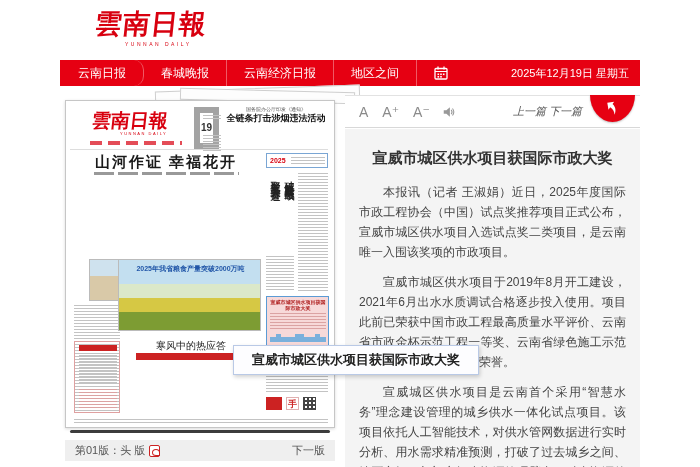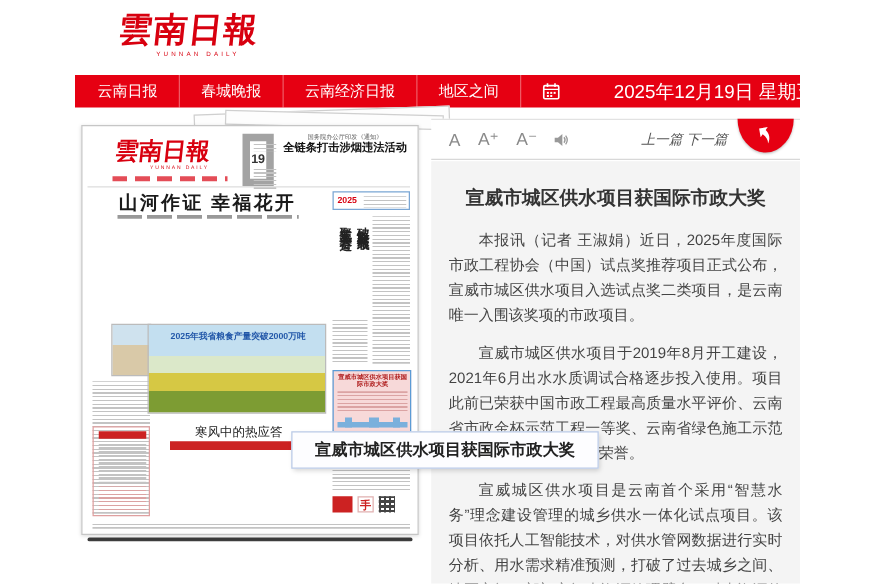--- a/index.html
+++ b/index.html
@@ -11,23 +11,23 @@
   .logo { position:absolute; left:35px; top:6px; width:130px; }
   .logo-main { font-family:"DejaVu Serif","Liberation Serif",serif; font-weight:bold;
                font-size:27px; color:#d8000f; transform:skewX(-6deg); letter-spacing:1px; }
   .logo-sub { font-size:5px; color:#d8000f; letter-spacing:2.5px; margin:-1px 0 0 30px; }
 
   
   .nav { position:absolute; left:0; top:60px; width:580px; height:26px;
          background:#e60012; display:flex; align-items:center; color:#fff; }
   .nav-item { font-size:12px; padding:0 17px; line-height:26px; cursor:pointer;
               border-right:1px solid rgba(255,255,255,.35); white-space:nowrap; }
-  .nav-item:first-child { border-left:1px solid rgba(255,255,255,0); }
+  .nav-item:first-child { border-left:1px solid rgba(255,255,255,0);border-radius:10px; }
   .nav-cal { margin:0 14px 0 16px; display:flex; align-items:center; }
-  .nav-date { font-size:15px; margin-left:28px; white-space:nowrap; }
+  .nav-date { font-size:11px; margin-left:48px; white-space:nowrap; }
 
   
   .stack { position:absolute; background:#fdfdfd; border:1px solid #cfcfcf; }
   .stack.s1 { left:95px; top:88px; width:205px; height:14px; transform:rotate(-2deg); }
   .stack.s2 { left:120px; top:90px; width:175px; height:12px; transform:rotate(1.5deg); }
 
   
   .sheet { position:absolute; left:5px; top:100px; width:270px; height:328px;
            background:#fff; border:1px solid #c6c6c6; box-shadow:0 1px 3px rgba(0,0,0,.15); z-index:2; }
   .sheet * { position:absolute; }
@@ -212,20 +212,27 @@
       </div>
     <div class="ft" style="left:200px;top:248px;width:62px;height:44px;"></div>
     <div class="fp-redsq1"></div>
     <div class="fp-redsq2">手</div>
     <div class="qr fp-qr1"></div>
     <div class="ft" style="left:8px;top:318px;width:254px;height:4px;"></div>
   </div>
 
   <div class="baseline"></div>
 
+  <div class="pagebar">
+    <div class="ed">
+      <span>第01版：头 版</span>
+      <span class="pdf"></span>
+    </div>
+    <div class="nx">下一版</div>
+  </div>
 
   <div class="artcol">
     <div class="toolbar">
       <span class="tb-btn">A</span>
       <span class="tb-btn">A⁺</span>
       <span class="tb-btn">A⁻</span>
       <span class="tb-speaker">
         <svg width="14" height="14" viewBox="0 0 16 16">
           <polygon points="2,6 5,6 9,2.5 9,13.5 5,10 2,10" fill="#999"></polygon>
           <path d="M10.5 5.5 q2 2.5 0 5" stroke="#999" stroke-width="1.2" fill="none"></path>

